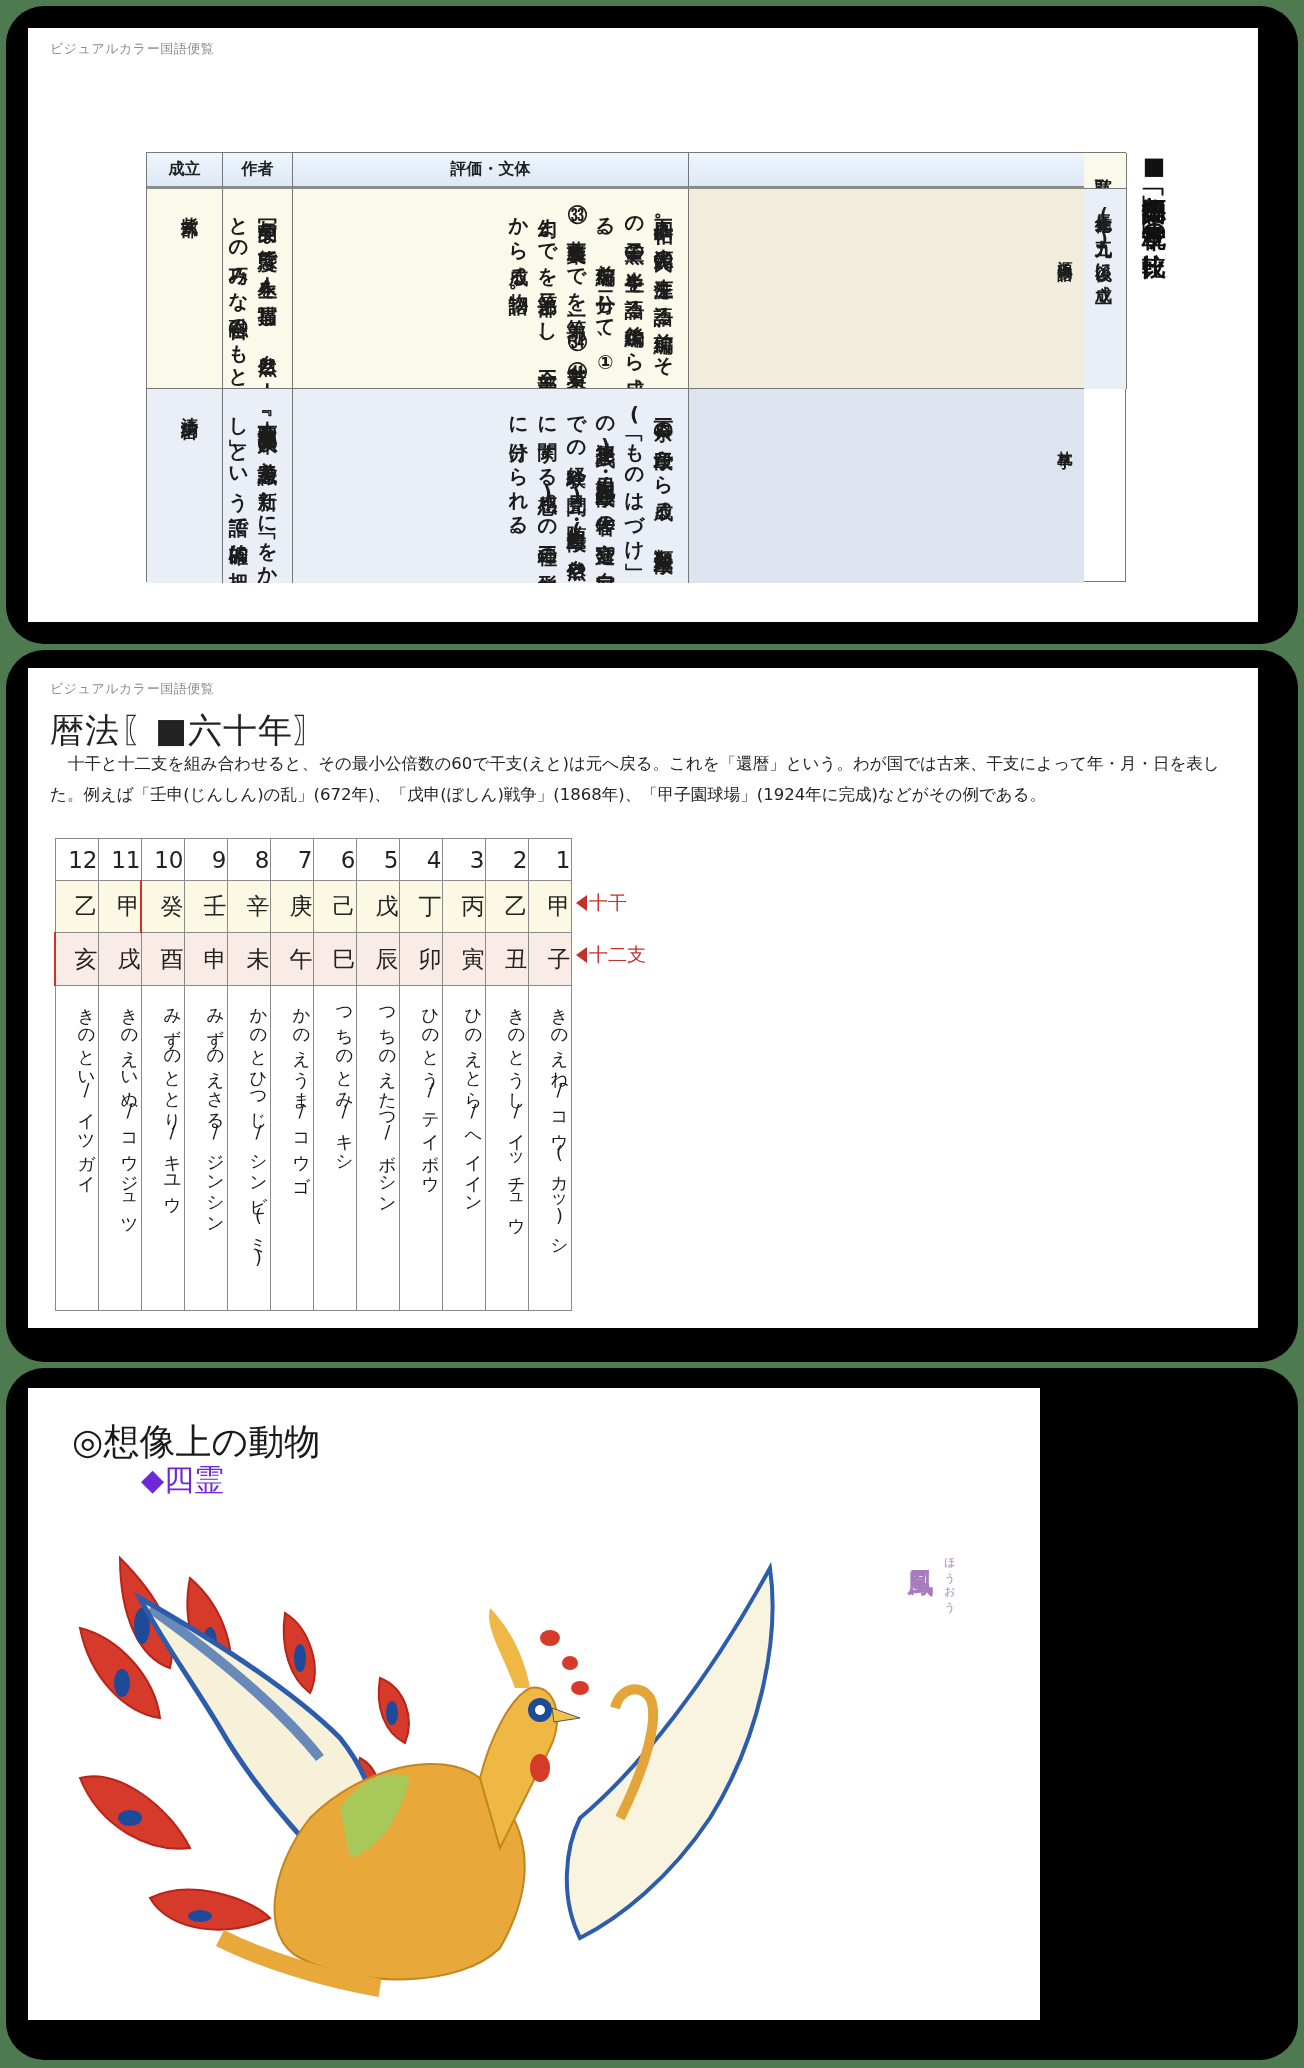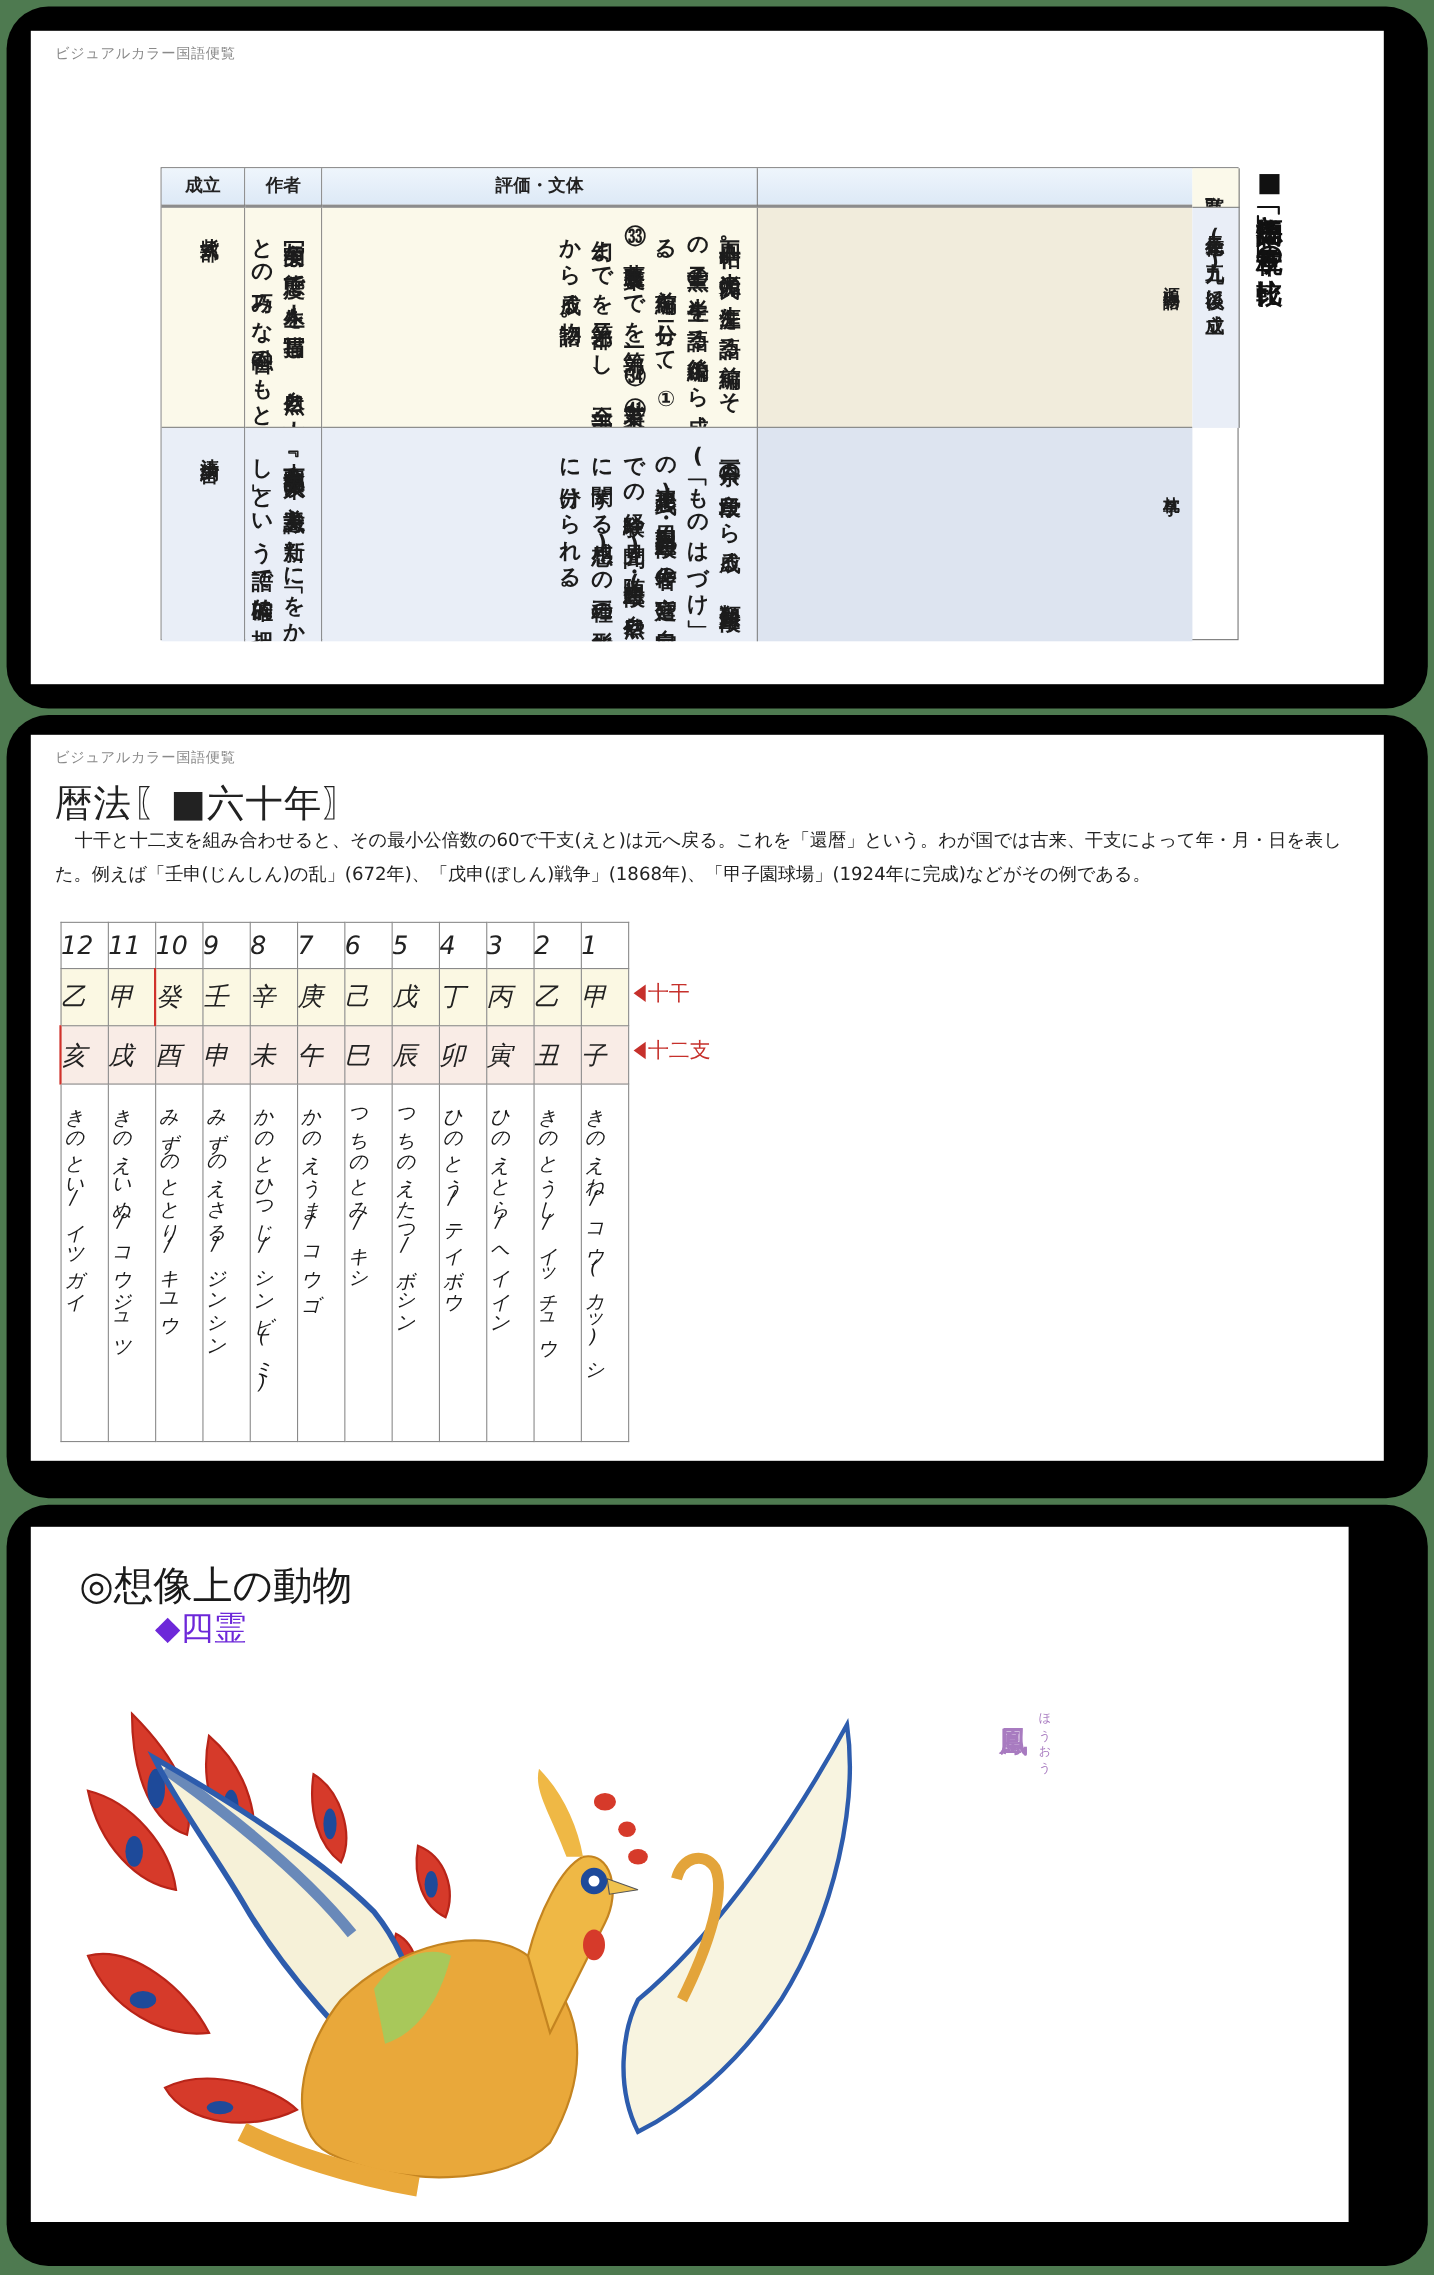--- a/index.html
+++ b/index.html
@@ -112,24 +112,23 @@
   }
   .cal-table {
     position: absolute;
     left: 26px; top: 170px;
     border-collapse: collapse;
     table-layout: fixed;
   }
   .cal-table td {
     width: 43px;
     border: 1px solid #8a8a8a;
-    text-align: left;
+    text-align: right;
     color: #222;
     padding: 0;
-    font-style: italic;
   }
   .cal-num td { height: 42px; font-size: 23px; background: #fff; }
   .cal-kan td { height: 52px; font-size: 23px; background: #fbf8e3; }
   .cal-shi td { height: 53px; font-size: 23px; background: #f9ece6; }
   .cal-read td {
     height: 325px;
     vertical-align: top;
     background: #fff;
   }
   .cal-read .vread {
@@ -319,21 +318,21 @@
     <span class="tri"></span>
     <span>十干</span>
   </div>
   <div class="cycle-marker" style="top:274px;">
     <span class="tri"></span>
     <span>十二支</span>
   </div>
 </div>
 
 <div class="frame" style="left:6px; top:1368px; width:1292px; height:692px;"></div>
-<div class="card" style="left:28px; top:1388px; width:1198px; height:632px;">
+<div class="card" style="left:28px; top:1388px; width:1012px; height:632px;">
   <div class="section-title">◎想像上の動物</div>
   <div class="sub-title">◆四霊</div>
 
   <svg class="phoenix-illustration" viewBox="0 0 830 490">
 
     <g fill="#d63a2a" stroke="#b82418" stroke-width="2">
       <path d="M60 40 C 90 70, 120 110, 110 150 C 80 140, 60 100, 60 40 Z"></path>
       <path d="M130 60 C 165 90, 180 140, 165 170 C 140 150, 120 110, 130 60 Z"></path>
       <path d="M20 110 C 60 120, 95 160, 100 200 C 65 195, 30 160, 20 110 Z"></path>
       <path d="M20 260 C 60 250, 110 290, 130 330 C 90 335, 40 310, 20 260 Z"></path>

